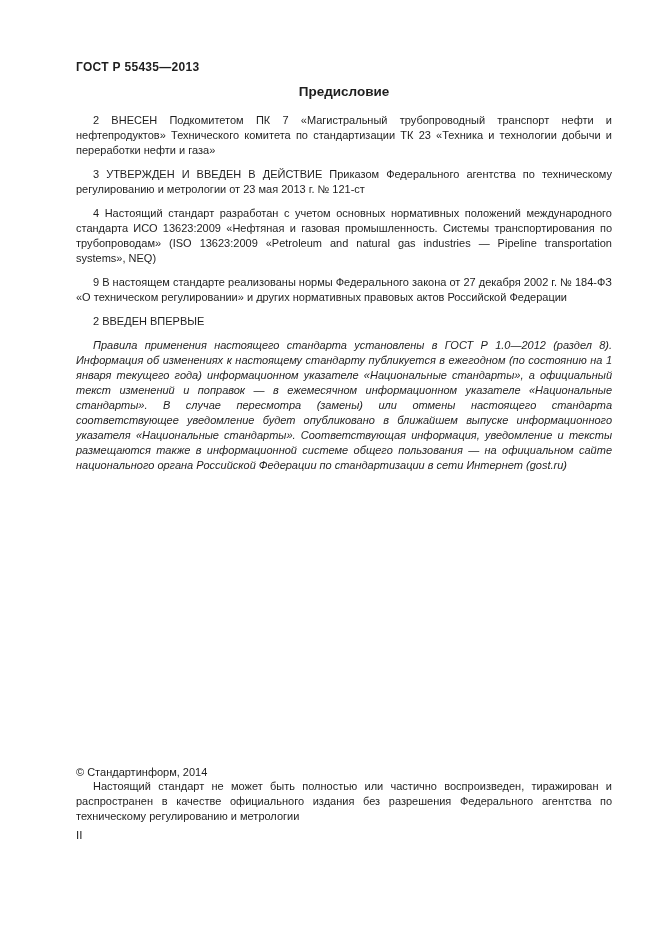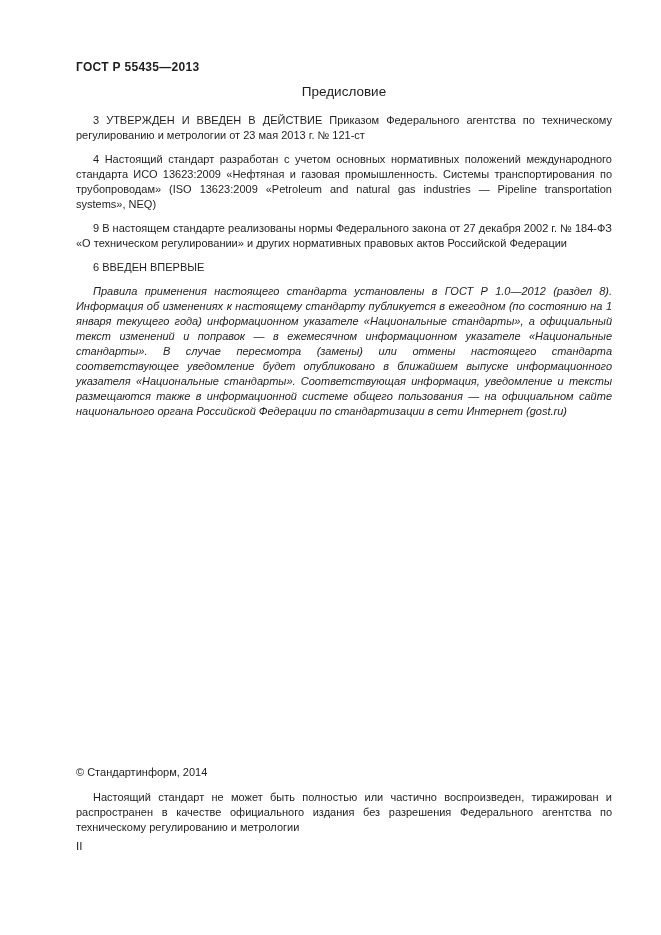--- a/index.html
+++ b/index.html
@@ -26,21 +26,21 @@
     margin-top: 60px;
     font-size: 12px;
     font-weight: bold;
     letter-spacing: 0.3px;
     line-height: 14px;
   }
   .doc-title {
     margin: 10px 0 0 0;
     text-align: center;
     font-size: 13.5px;
-    font-weight: normal;
+    font-weight: bold;
     line-height: 16px;
   }
   .foreword {
     margin-top: 13px;
   }
   .para {
     font-size: 11px;
     line-height: 15px;
     text-align: justify;
     text-indent: 17px;
@@ -58,21 +58,20 @@
     top: 765px;
     left: 76px;
     width: 536px;
   }
   .copyright {
     text-align: left;
     font-size: 11px;
     line-height: 14px;
   }
   .footer-para {
-    margin-top: 11px;
     font-size: 11px;
     line-height: 15px;
     text-align: justify;
     text-indent: 17px;
   }
   .page-number {
     margin-top: 4px;
     font-size: 11.5px;
     line-height: 14px;
   }
@@ -80,24 +79,25 @@
 </head>
 <body>
 
 <div class="page">
   <div class="content">
     <div class="running-header">ГОСТ Р  55435—2013</div>
 
     <div class="doc-title">Предисловие</div>
 
     <div class="foreword">
+        <div class="para">2  ВНЕСЕН Подкомитетом ПК 7 «Магистральный трубопроводный транспорт нефти и нефтепродуктов» Технического комитета по стандартизации ТК 23 «Техника и технологии добычи и переработки нефти и газа»</div>
         <div class="para">3  УТВЕРЖДЕН И ВВЕДЕН В ДЕЙСТВИЕ Приказом Федерального агентства по техническому регулированию и метрологии от 23 мая 2013 г. № 121-ст</div>
         <div class="para">4  Настоящий стандарт разработан с учетом основных нормативных положений международного стандарта ИСО 13623:2009 «Нефтяная и газовая промышленность. Системы транспортирования по трубопроводам» (ISO 13623:2009 «Petroleum and natural gas industries — Pipeline transportation systems», NEQ)</div>
         <div class="para">9  В настоящем стандарте реализованы нормы Федерального закона от 27 декабря 2002 г. № 184-ФЗ «О техническом регулировании» и других нормативных правовых актов Российской Федерации</div>
-        <div class="para">6  ВВЕДЕН ВПЕРВЫЕ</div>
+        <div class="para">2  ВВЕДЕН ВПЕРВЫЕ</div>
       </div>
 
     <div class="notice">Правила применения настоящего стандарта установлены в ГОСТ Р 1.0—2012 (раздел 8). Информация об изменениях к настоящему стандарту публикуется в ежегодном (по состоянию на 1 января текущего года) информационном указателе «Национальные стандарты», а официальный текст изменений и поправок — в ежемесячном информационном указателе «Национальные стандарты». В случае пересмотра (замены) или отмены настоящего стандарта соответствующее уведомление будет опубликовано в ближайшем выпуске информационного указателя «Национальные стандарты». Соответствующая информация, уведомление и тексты размещаются также в информационной системе общего пользования — на официальном сайте национального органа Российской Федерации по стандартизации в сети Интернет (gost.ru)</div>
   </div>
 
   <div class="bottom-block">
     <div class="copyright">© Стандартинформ, 2014</div>
 
     <div class="footer-para">Настоящий стандарт не может быть полностью или частично воспроизведен, тиражирован и распространен в качестве официального издания без разрешения Федерального агентства по техническому регулированию и метрологии</div>
 

